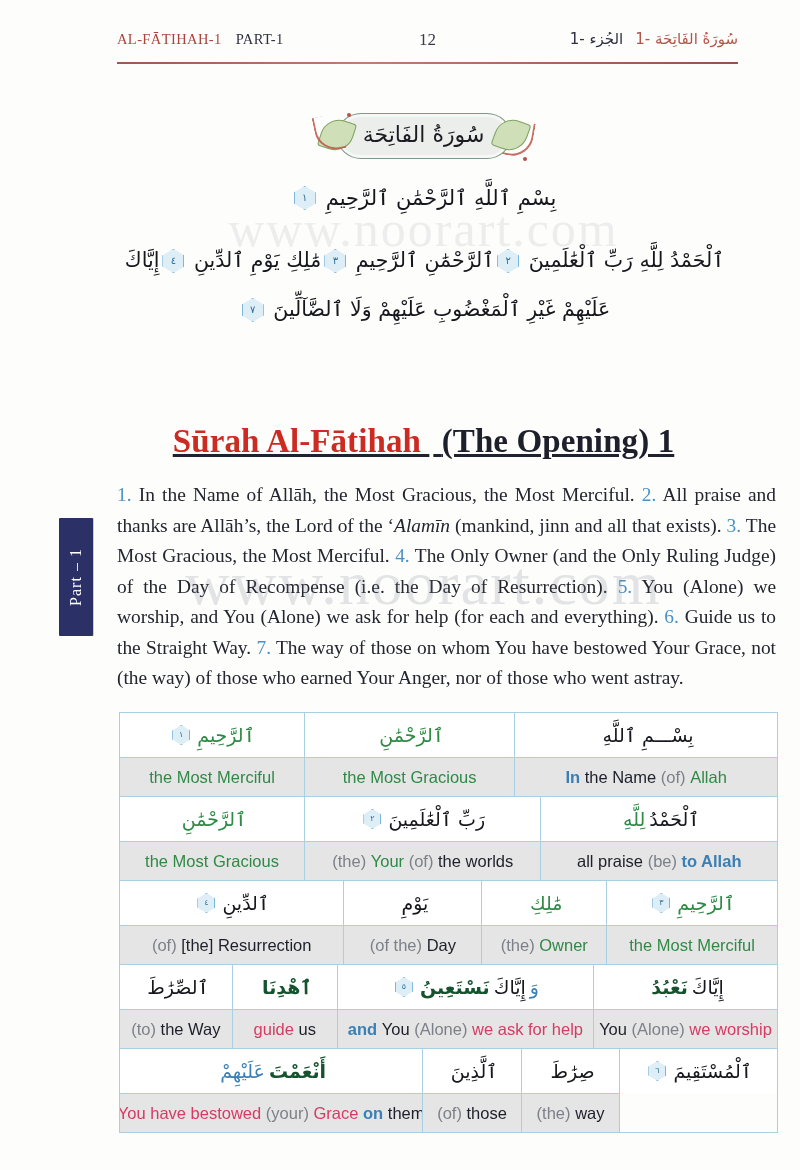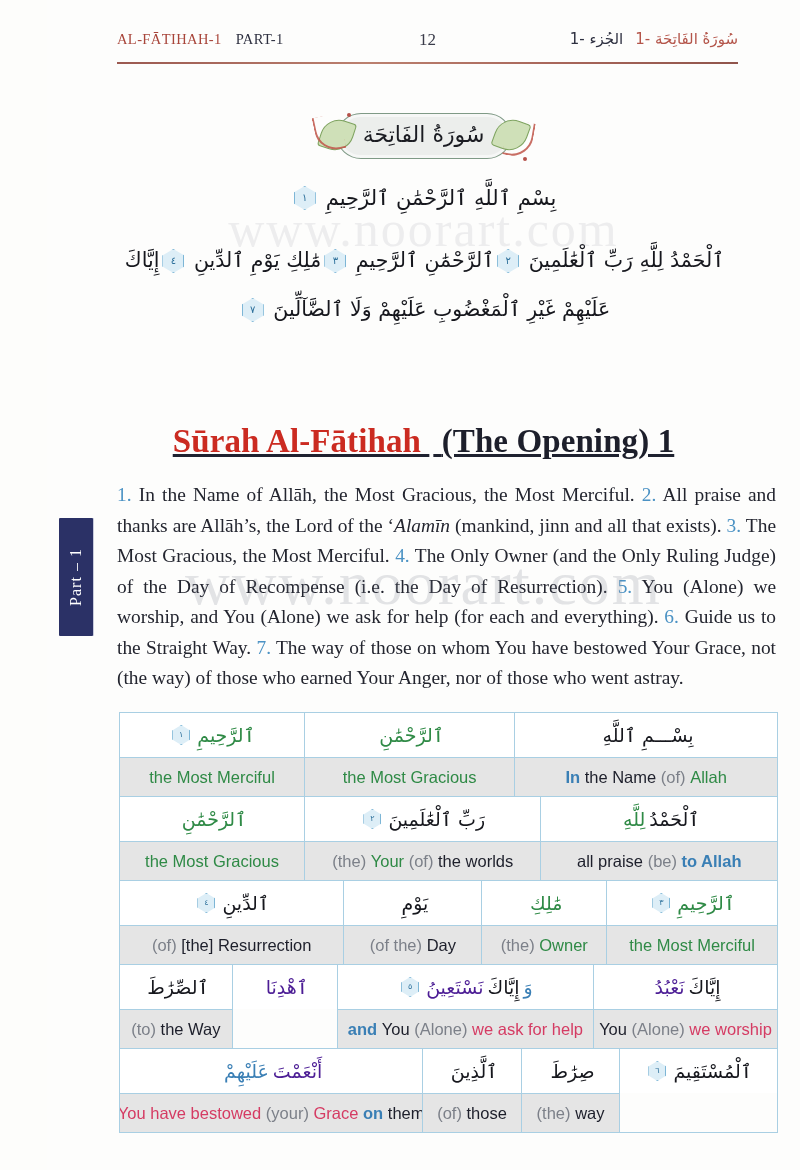--- a/index.html
+++ b/index.html
@@ -319,21 +319,21 @@
     padding: 0 5px;
   }
   
   .tk-green { color: #2f8a46; }
   .tk-dark  { color: #1d1f2b; }
   .tk-gray  { color: #7c8089; }
   .tk-blue  { color: #3a7fb5; font-weight: bold; }
   .tk-pink  { color: #d53b63; }
   .ar-green { color: #2f8a46; }
   .ar-dark  { color: #16171d; }
-  .ar-pink  { color: #4c1d95; }
+  .ar-pink  { color: #14532d; font-weight: bold; }
   .ar-blue  { color: #3a7fb5; }
   .sp { display: inline-block; width: 4px; }
 </style>
 </head>
 <body>
 
 <div class="page">
 
   <div class="header">
     <div class="hdr-left">
@@ -497,20 +497,21 @@
             <span class="sp"></span>
             <span class="ayah sm">٥</span>
           </div>
           <div class="wen"><span class="tk-blue">and</span>&nbsp;<span class="tk-dark">You</span>&nbsp;<span class="tk-gray">(Alone)</span>&nbsp;<span class="tk-pink">we ask for help</span></div>
         </div>
         <div class="wcell" style="width: 16%;">
           <div class="war">
             <span class="ar-pink">ٱهْدِنَا</span>
             <span class="sp"></span>
           </div>
+          <div class="wen"><span class="tk-pink">guide</span>&nbsp;<span class="tk-dark">us</span></div>
         </div>
         <div class="wcell" style="width: 17%;">
           <div class="war">
             <span class="ar-dark">ٱلصِّرَٰطَ</span>
             <span class="sp"></span>
           </div>
           <div class="wen"><span class="tk-gray">(to)</span>&nbsp;<span class="tk-dark">the Way</span></div>
         </div>
       </div>
       <div class="wrow">

